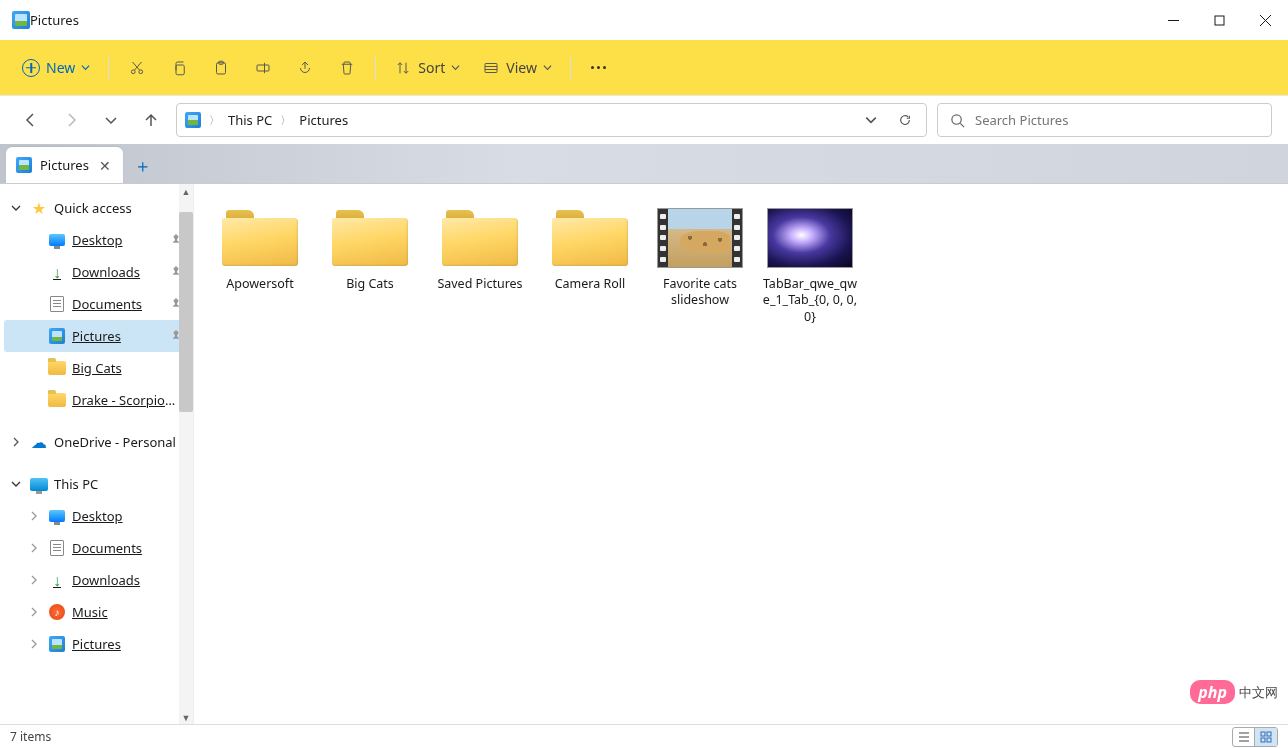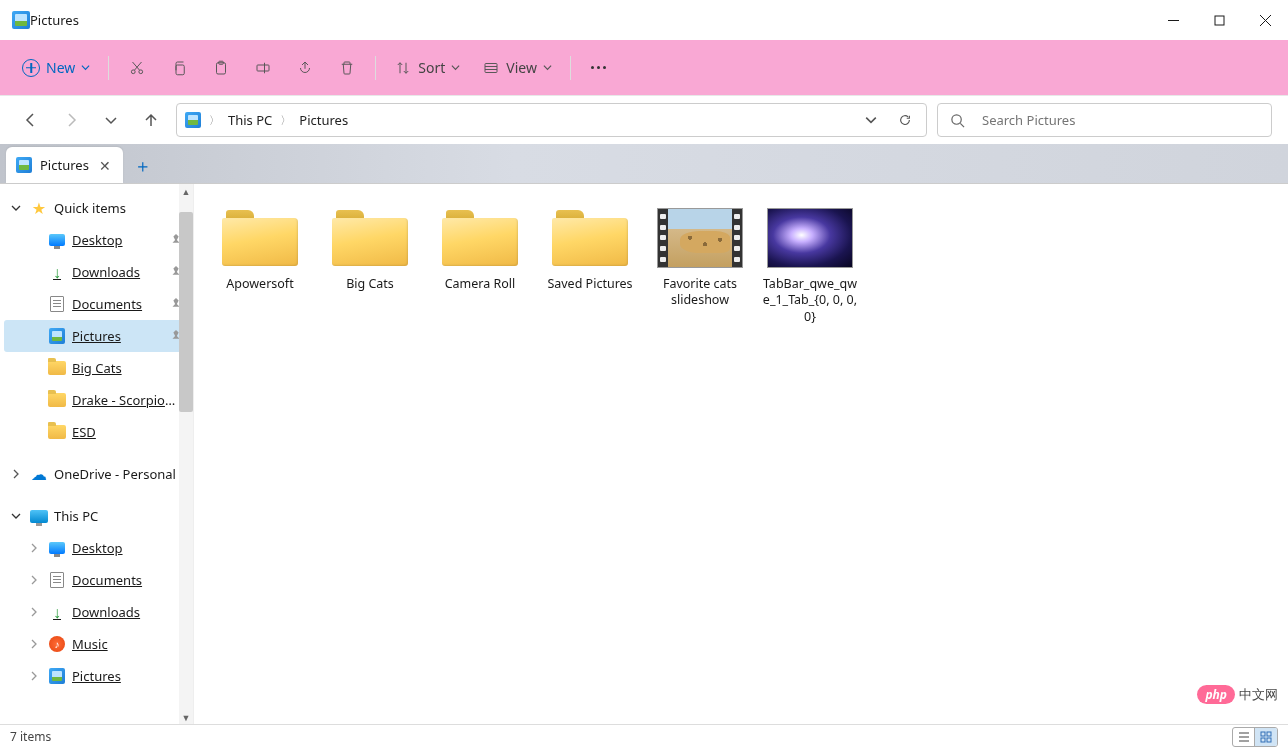--- a/index.html
+++ b/index.html
@@ -6,21 +6,21 @@
 body { width: 1288px; height: 748px; background: #fff; overflow: hidden; font-size: 13px; color: #1a1a1a; }
 
 
 .titlebar { height: 40px; display: flex; align-items: center; padding: 0 0 0 12px; background: #fff; }
 .titlebar-title { font-size: 13px; flex: 1; }
 .win-controls { display: flex; }
 .win-btn { width: 46px; height: 40px; display: flex; align-items: center; justify-content: center; cursor: default; }
 .win-btn svg { width: 11px; height: 11px; }
 
 
-.toolbar { height: 56px; display: flex; align-items: center; padding: 0 12px; gap: 2px; background: #f9a8d4; border-bottom: 1px solid #e8e8e8; }
+.toolbar { height: 56px; display: flex; align-items: center; padding: 0 12px; gap: 2px; background: #fde047; border-bottom: 1px solid #e8e8e8; }
 .tool-btn { height: 36px; display: flex; align-items: center; justify-content: center; padding: 0 10px; border-radius: 4px; color: #444; gap: 6px; font-size: 14px; }
 .tool-btn.icon-only { width: 40px; padding: 0; }
 .tool-sep { width: 1px; height: 24px; background: #ddd; margin: 0 6px; }
 .new-btn { color: #0067c0; font-weight: 400; }
 .new-btn .plus-circle { width: 18px; height: 18px; border: 1.5px solid #0067c0; border-radius: 50%; position: relative; }
 .new-btn .plus-circle::before { content: ''; position: absolute; left: 3px; right: 3px; top: 50%; height: 1.5px; background: #0067c0; transform: translateY(-50%); }
 .new-btn .plus-circle::after { content: ''; position: absolute; top: 3px; bottom: 3px; left: 50%; width: 1.5px; background: #0067c0; transform: translateX(-50%); }
 .chev-down { width: 9px; height: 9px; }
 .tool-btn svg.glyph { width: 18px; height: 18px; stroke: #555; fill: none; stroke-width: 1.3; }
 .more-dots { display: flex; gap: 3px; }
@@ -29,21 +29,21 @@
 
 .navbar { height: 48px; display: flex; align-items: center; padding: 0 16px; gap: 10px; }
 .nav-btn { width: 30px; height: 30px; display: flex; align-items: center; justify-content: center; border-radius: 4px; color: #555; }
 .nav-btn.disabled { color: #bbb; }
 .nav-btn svg { width: 16px; height: 16px; }
 .address { flex: 1; height: 34px; border: 1px solid #ccc; border-radius: 4px; display: flex; align-items: center; padding: 0 8px; gap: 8px; font-size: 13px; }
 .address .crumb { color: #222; }
 .address .crumb-sep { color: #888; font-size: 11px; }
 .address-spacer { flex: 1; }
 .address-ctl { width: 26px; height: 26px; display: flex; align-items: center; justify-content: center; color: #555; }
-.search { width: 335px; height: 34px; border: 1px solid #ccc; border-radius: 4px; display: flex; align-items: center; padding: 0 12px; gap: 17px; color: #666; }
+.search { width: 335px; height: 34px; border: 1px solid #ccc; border-radius: 4px; display: flex; align-items: center; padding: 0 12px; gap: 10px; color: #666; }
 .search input { border: none; outline: none; flex: 1; font-size: 13px; background: transparent; }
 
 
 .tabstrip { height: 40px; background: linear-gradient(to right, #c0c4cc, #d8dce4 40%, #d0d4dc); display: flex; align-items: flex-end; padding: 0 6px; border-bottom: 1px solid #ccc; }
 .tab { height: 36px; background: #fff; border-radius: 6px 6px 0 0; display: flex; align-items: center; padding: 0 10px; gap: 8px; font-size: 13px; box-shadow: 0 -1px 2px rgba(0,0,0,0.08); }
 .tab-close { width: 16px; height: 16px; display: flex; align-items: center; justify-content: center; color: #555; font-size: 14px; }
 .newtab { width: 28px; height: 28px; display: flex; align-items: center; justify-content: center; color: #0067c0; margin-left: 6px; margin-bottom: 4px; font-size: 18px; }
 
 
 .main { display: flex; height: calc(748px - 40px - 56px - 48px - 40px - 24px); }
@@ -78,21 +78,21 @@
 
 
 .statusbar { height: 24px; border-top: 1px solid #ddd; display: flex; align-items: center; padding: 0 10px; font-size: 12px; color: #444; background: #fff; position: relative; }
 .statusbar .spacer { flex: 1; }
 .view-toggle { display: flex; border: 1px solid #aaa; border-radius: 3px; overflow: hidden; }
 .view-toggle div { width: 22px; height: 18px; display: flex; align-items: center; justify-content: center; border-right: 1px solid #aaa; }
 .view-toggle div:last-child { border-right: none; background: #d0e4f5; }
 
 
 .watermark { position: absolute; right: 10px; bottom: 20px; display: flex; align-items: center; gap: 4px; opacity: 0.9; pointer-events: none; }
-.php-badge { background: #ff5a8c; color: #fff; font-weight: bold; font-style: italic; padding: 1px 8px; border-radius: 10px; font-size: 12px; }
+.php-badge { background: #ff5a8c; color: #fff; font-weight: bold; font-style: italic; padding: 1px 8px; border-radius: 10px; font-size: 16px; }
 .cn-text { font-size: 13px; color: #333; }
 
 
 .pic-icon { width: 18px; height: 18px; background: linear-gradient(135deg, #3fa9f5, #1e7ed6); border-radius: 2px; position: relative; }
 .pic-icon::after { content: ''; position: absolute; inset: 3px; background: linear-gradient(to bottom, #bde4ff 55%, #6fb840 55%); border-radius: 1px; }
 .star-icon { color: #ffc83d; font-size: 16px; }
 .monitor-icon { width: 16px; height: 12px; background: linear-gradient(#5ac8fa, #007aff); border-radius: 2px; position: relative; }
 .monitor-icon::after { content: ''; position: absolute; bottom: -3px; left: 5px; width: 6px; height: 3px; background: #888; }
 .dl-arrow { color: #2e9e3f; font-size: 16px; font-weight: bold; }
 .doc-icon { width: 14px; height: 16px; background: #fff; border: 1px solid #888; border-radius: 1px; position: relative; }
@@ -269,21 +269,21 @@
 <div class="main">
 
   <div class="sidebar">
     <div class="tree-item indent-0">
       <div class="tree-expand">
           <svg width="10" height="10" viewBox="0 0 10 10">
             <path d="M1 3 L5 7 L9 3" stroke="#333" fill="none" stroke-width="1.3"></path>
           </svg>
         </div>
       <div class="tree-icon star-icon">★</div>
-      <span class="tree-label">Quick items</span>
+      <span class="tree-label">Quick access</span>
     </div>
     <div class="tree-item indent-1">
       <div class="tree-expand"></div>
       <div class="tree-icon">
           <div class="monitor-icon"></div>
         </div>
       <span class="tree-label">Desktop</span>
       <svg class="tree-pin" viewBox="0 0 16 16">
           <path d="M8 1 L11 4 L9 8 L12 11 L8 11 L8 15 L8 11 L4 11 L7 8 L5 4 Z" fill="#999"></path>
         </svg>
@@ -322,27 +322,20 @@
           <div class="folder-icon"></div>
         </div>
       <span class="tree-label">Big Cats</span>
     </div>
     <div class="tree-item indent-1">
       <div class="tree-expand"></div>
       <div class="tree-icon">
           <div class="folder-icon"></div>
         </div>
       <span class="tree-label">Drake - Scorpion (320)</span>
-    </div>
-    <div class="tree-item indent-1">
-      <div class="tree-expand"></div>
-      <div class="tree-icon">
-          <div class="folder-icon"></div>
-        </div>
-      <span class="tree-label">ESD</span>
     </div>
     <div style="height:10px"></div>
     <div class="tree-item indent-0">
       <div class="tree-expand">
           <svg width="10" height="10" viewBox="0 0 10 10">
             <path d="M3 1 L7 5 L3 9" stroke="#555" fill="none" stroke-width="1.3"></path>
           </svg>
         </div>
       <div class="tree-icon cloud-icon">☁</div>
       <span class="tree-label">OneDrive - Personal</span>
@@ -441,30 +434,30 @@
           </div>
         <div class="file-label">Big Cats</div>
       </div>
       <div class="file-item">
         <div class="file-thumb">
             <div class="folder-shape">
               <div class="folder-back"></div>
               <div class="folder-front"></div>
             </div>
           </div>
-        <div class="file-label">Camera Roll</div>
+        <div class="file-label">Saved Pictures</div>
       </div>
       <div class="file-item">
         <div class="file-thumb">
             <div class="folder-shape">
               <div class="folder-back"></div>
               <div class="folder-front"></div>
             </div>
           </div>
-        <div class="file-label">Saved Pictures</div>
+        <div class="file-label">Camera Roll</div>
       </div>
       <div class="file-item">
         <div class="file-thumb">
           <div class="video-thumb">
             <div class="film-strip">
                 <span></span>
                 <span></span>
                 <span></span>
                 <span></span>
                 <span></span>

